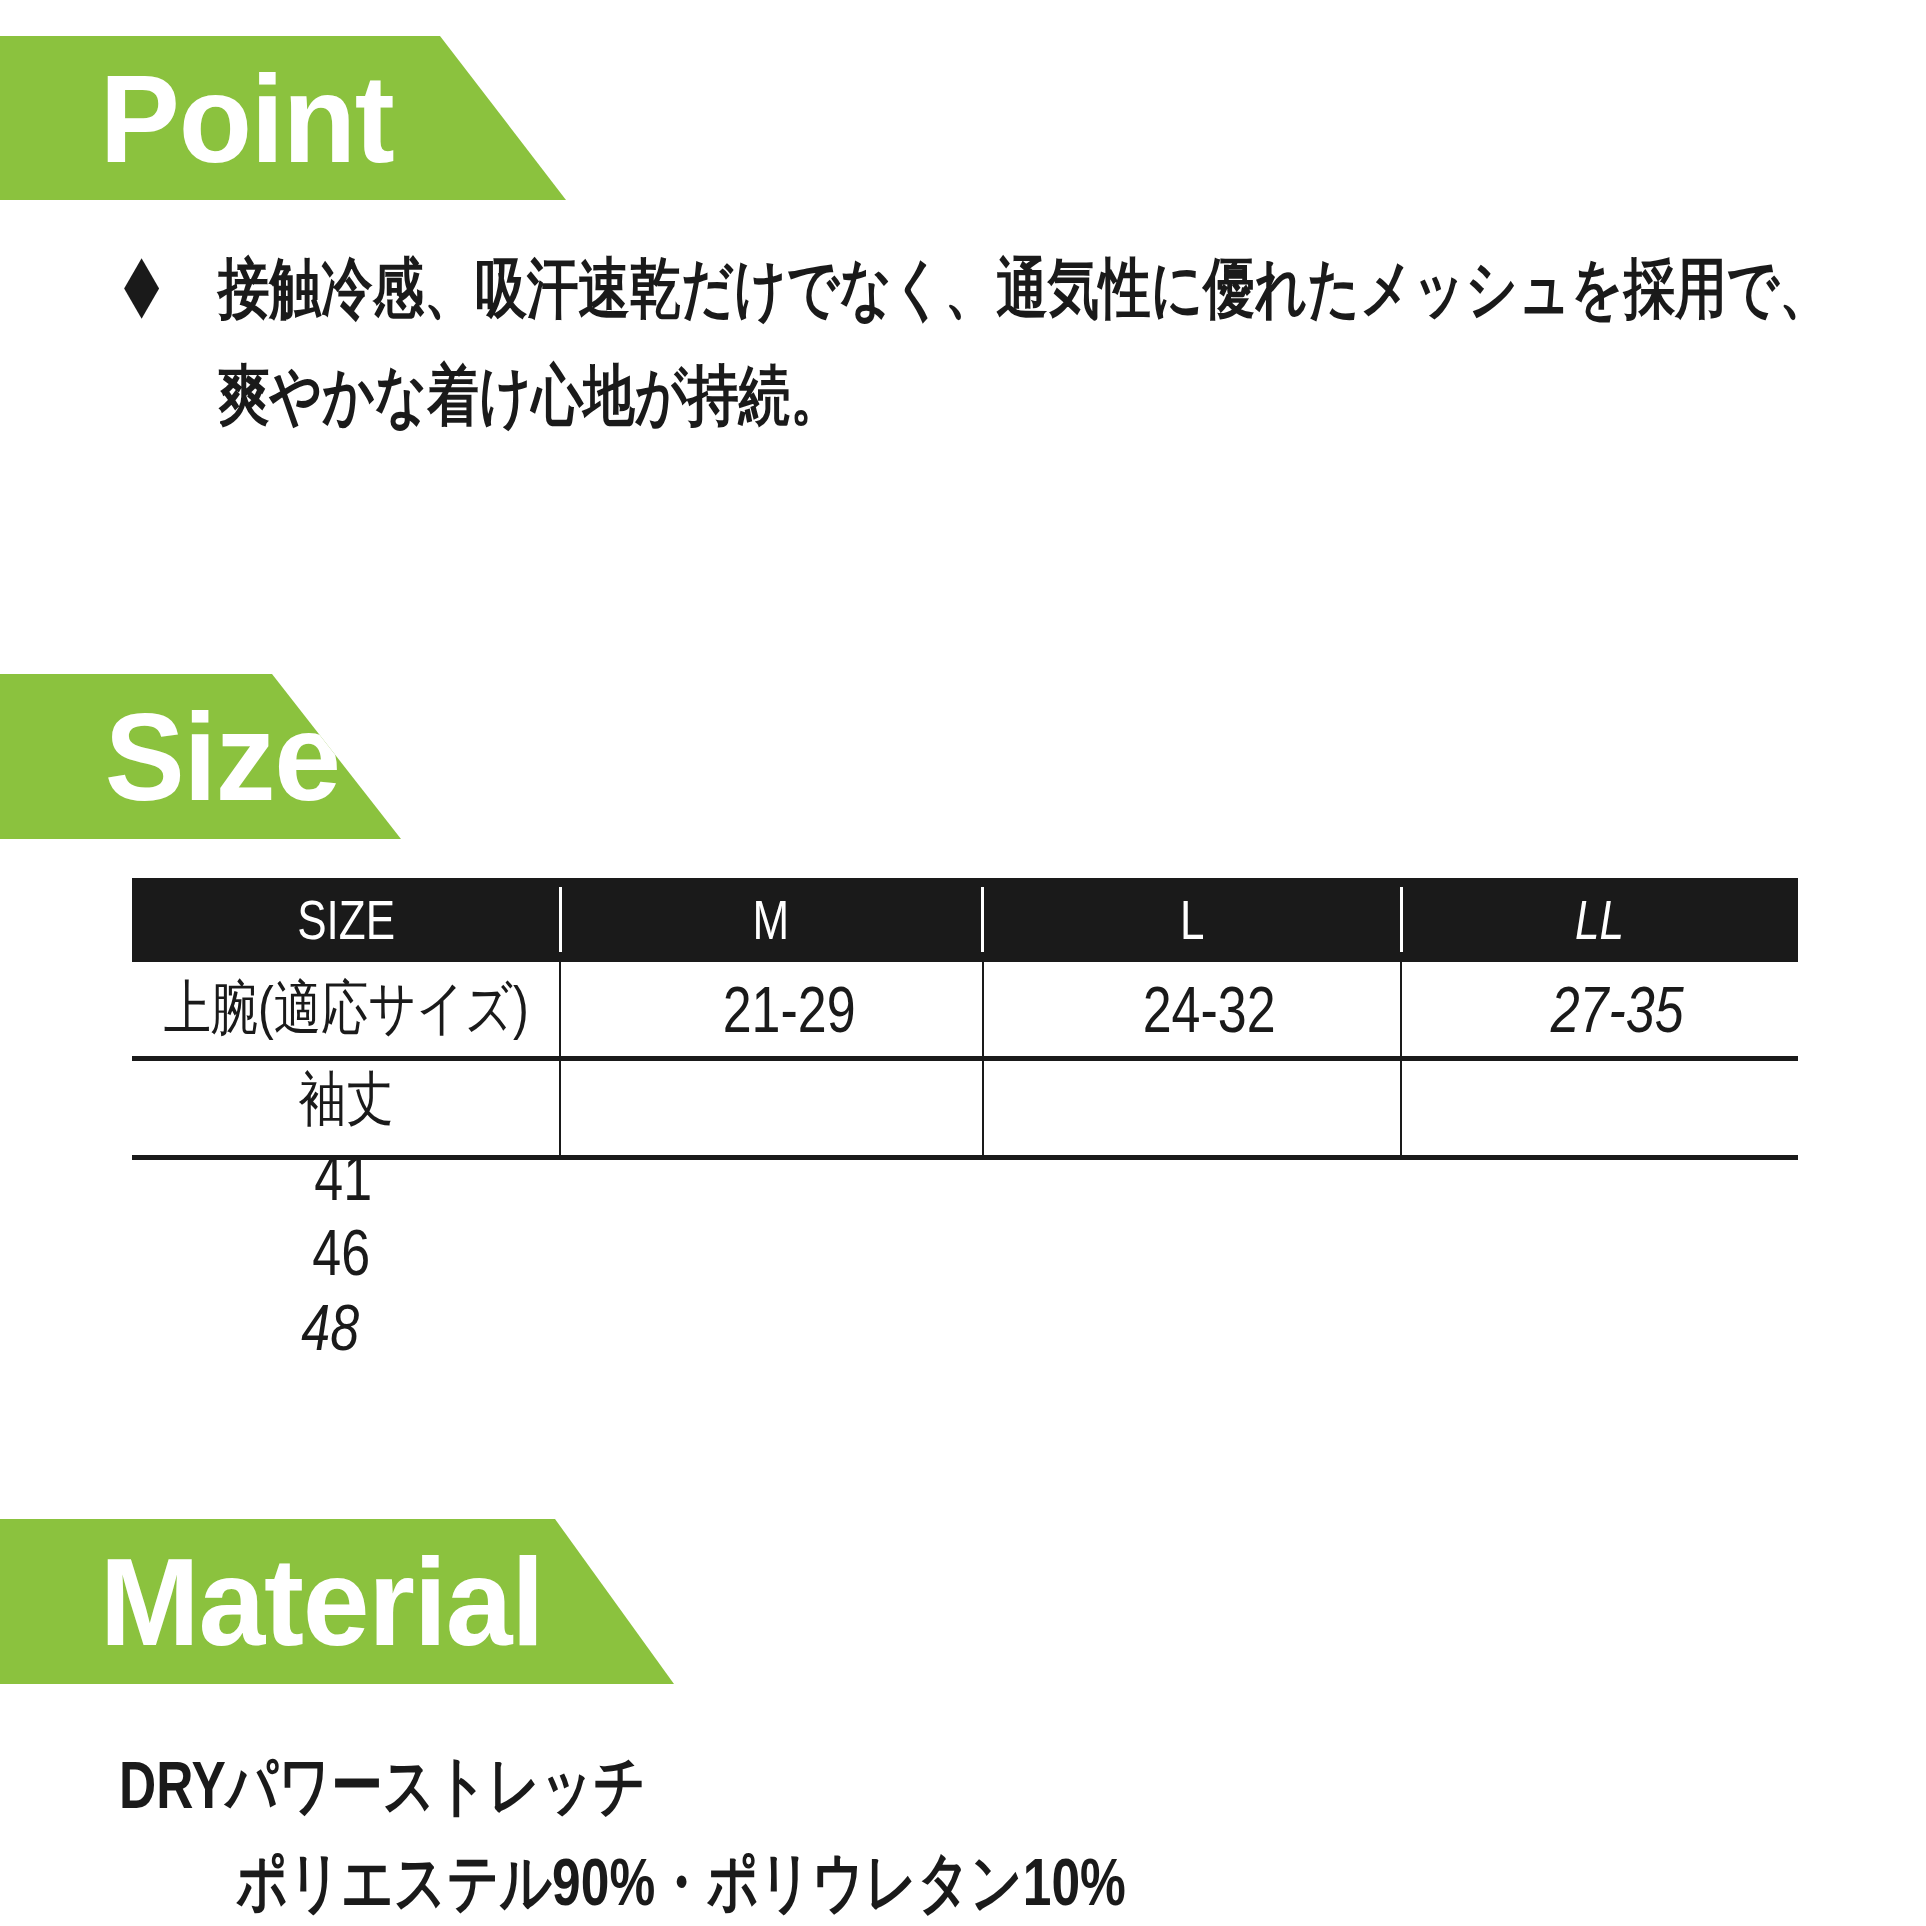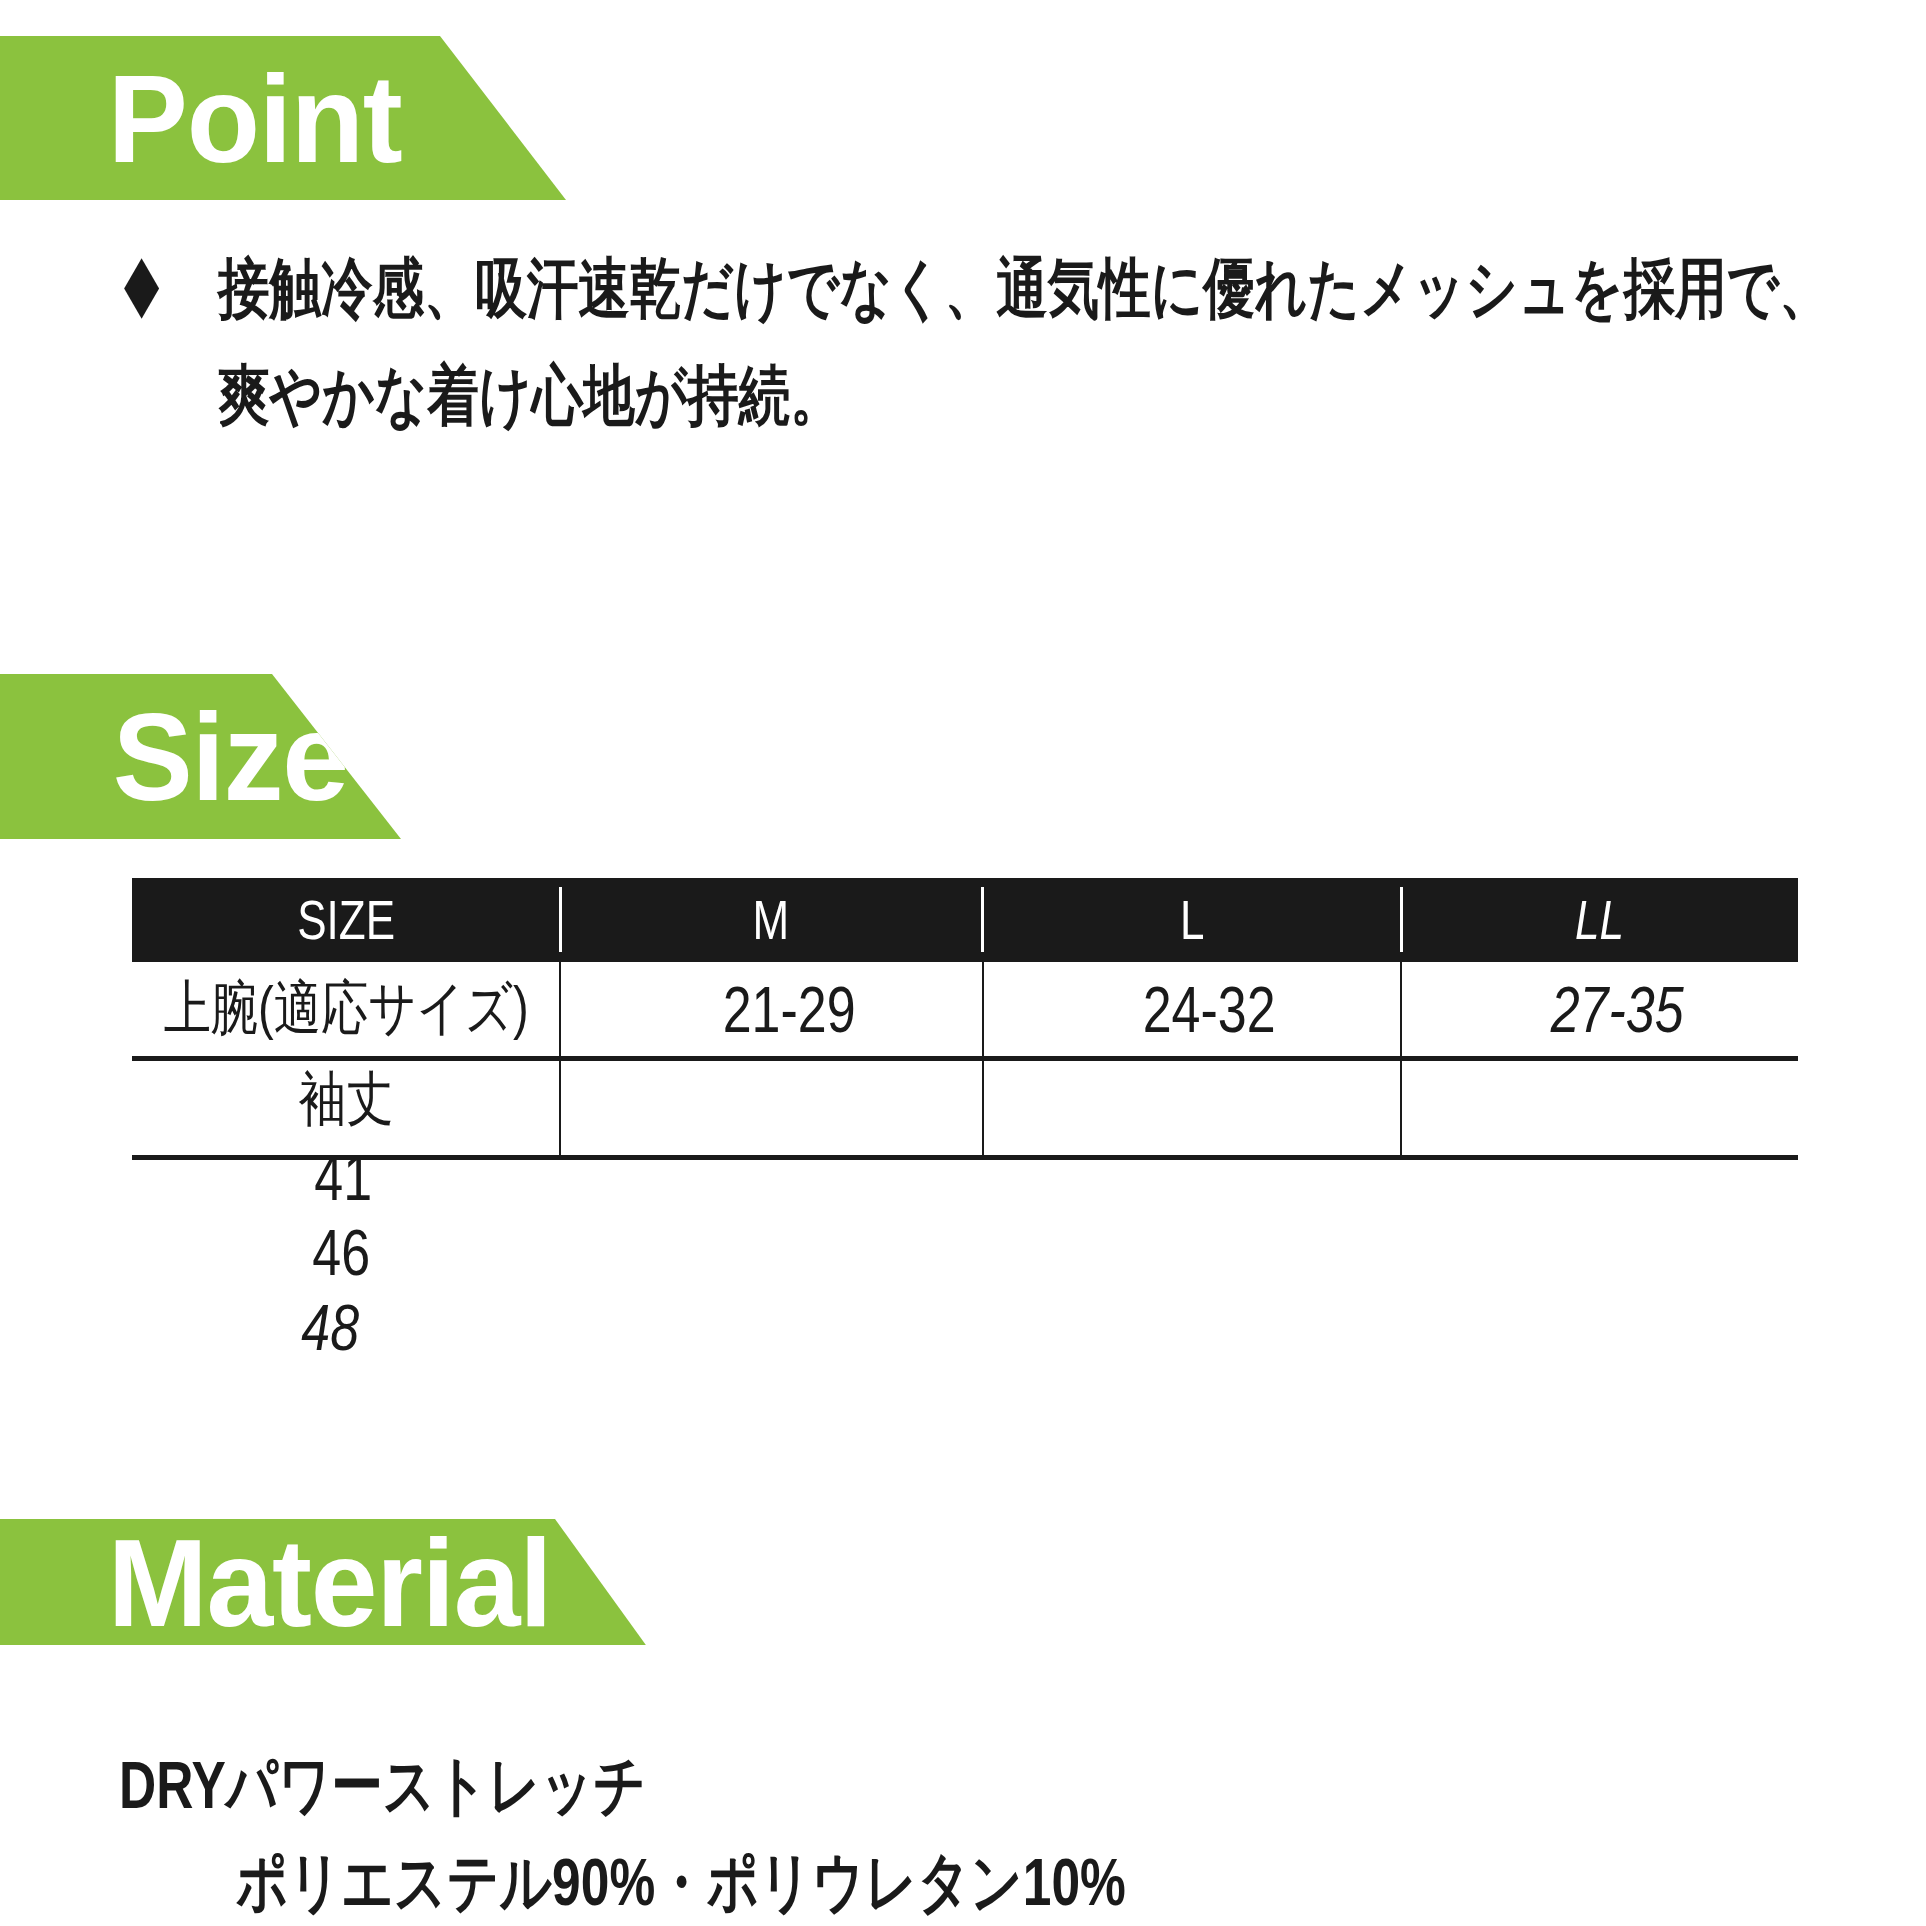--- a/index.html
+++ b/index.html
@@ -12,39 +12,39 @@
     width:1926px;height:1926px;
     background:#fff;
     overflow:hidden;
     font-family:"Liberation Sans", sans-serif;
     color:var(--ink);
   }
   
   .banner{
     position:absolute;left:0;
     background:var(--green);
-    display:flex;align-items:center;padding-left:8px;
+    display:flex;align-items:center;
   }
   .banner-label{
     color:#fff;
     font-weight:bold;
     font-size:125px;
     line-height:1;
     letter-spacing:-1.3px;
     transform:scaleX(.96);
     transform-origin:left center;
     white-space:nowrap;
   }
   .banner-point{top:36px;width:566px;height:164px;
     clip-path:polygon(0 0,440px 0,566px 164px,0 164px);}
   .banner-point .banner-label{padding-left:104px;}
   .banner-size{top:674px;width:401px;height:165px;
     clip-path:polygon(0 0,272px 0,401px 165px,0 165px);}
   .banner-size .banner-label{padding-left:109px;}
-  .banner-material{top:1519px;width:674px;height:126px;
+  .banner-material{top:1519px;width:674px;height:165px;
     clip-path:polygon(0 0,555px 0,674px 165px,0 165px);}
   .banner-material .banner-label{padding-left:104px;}
 
   
   .bullet{
     position:absolute;left:124px;top:242px;
     font-size:79px;line-height:1;color:var(--ink);
     transform:scaleX(.58);transform-origin:left center;
   }
   .jp-line{

